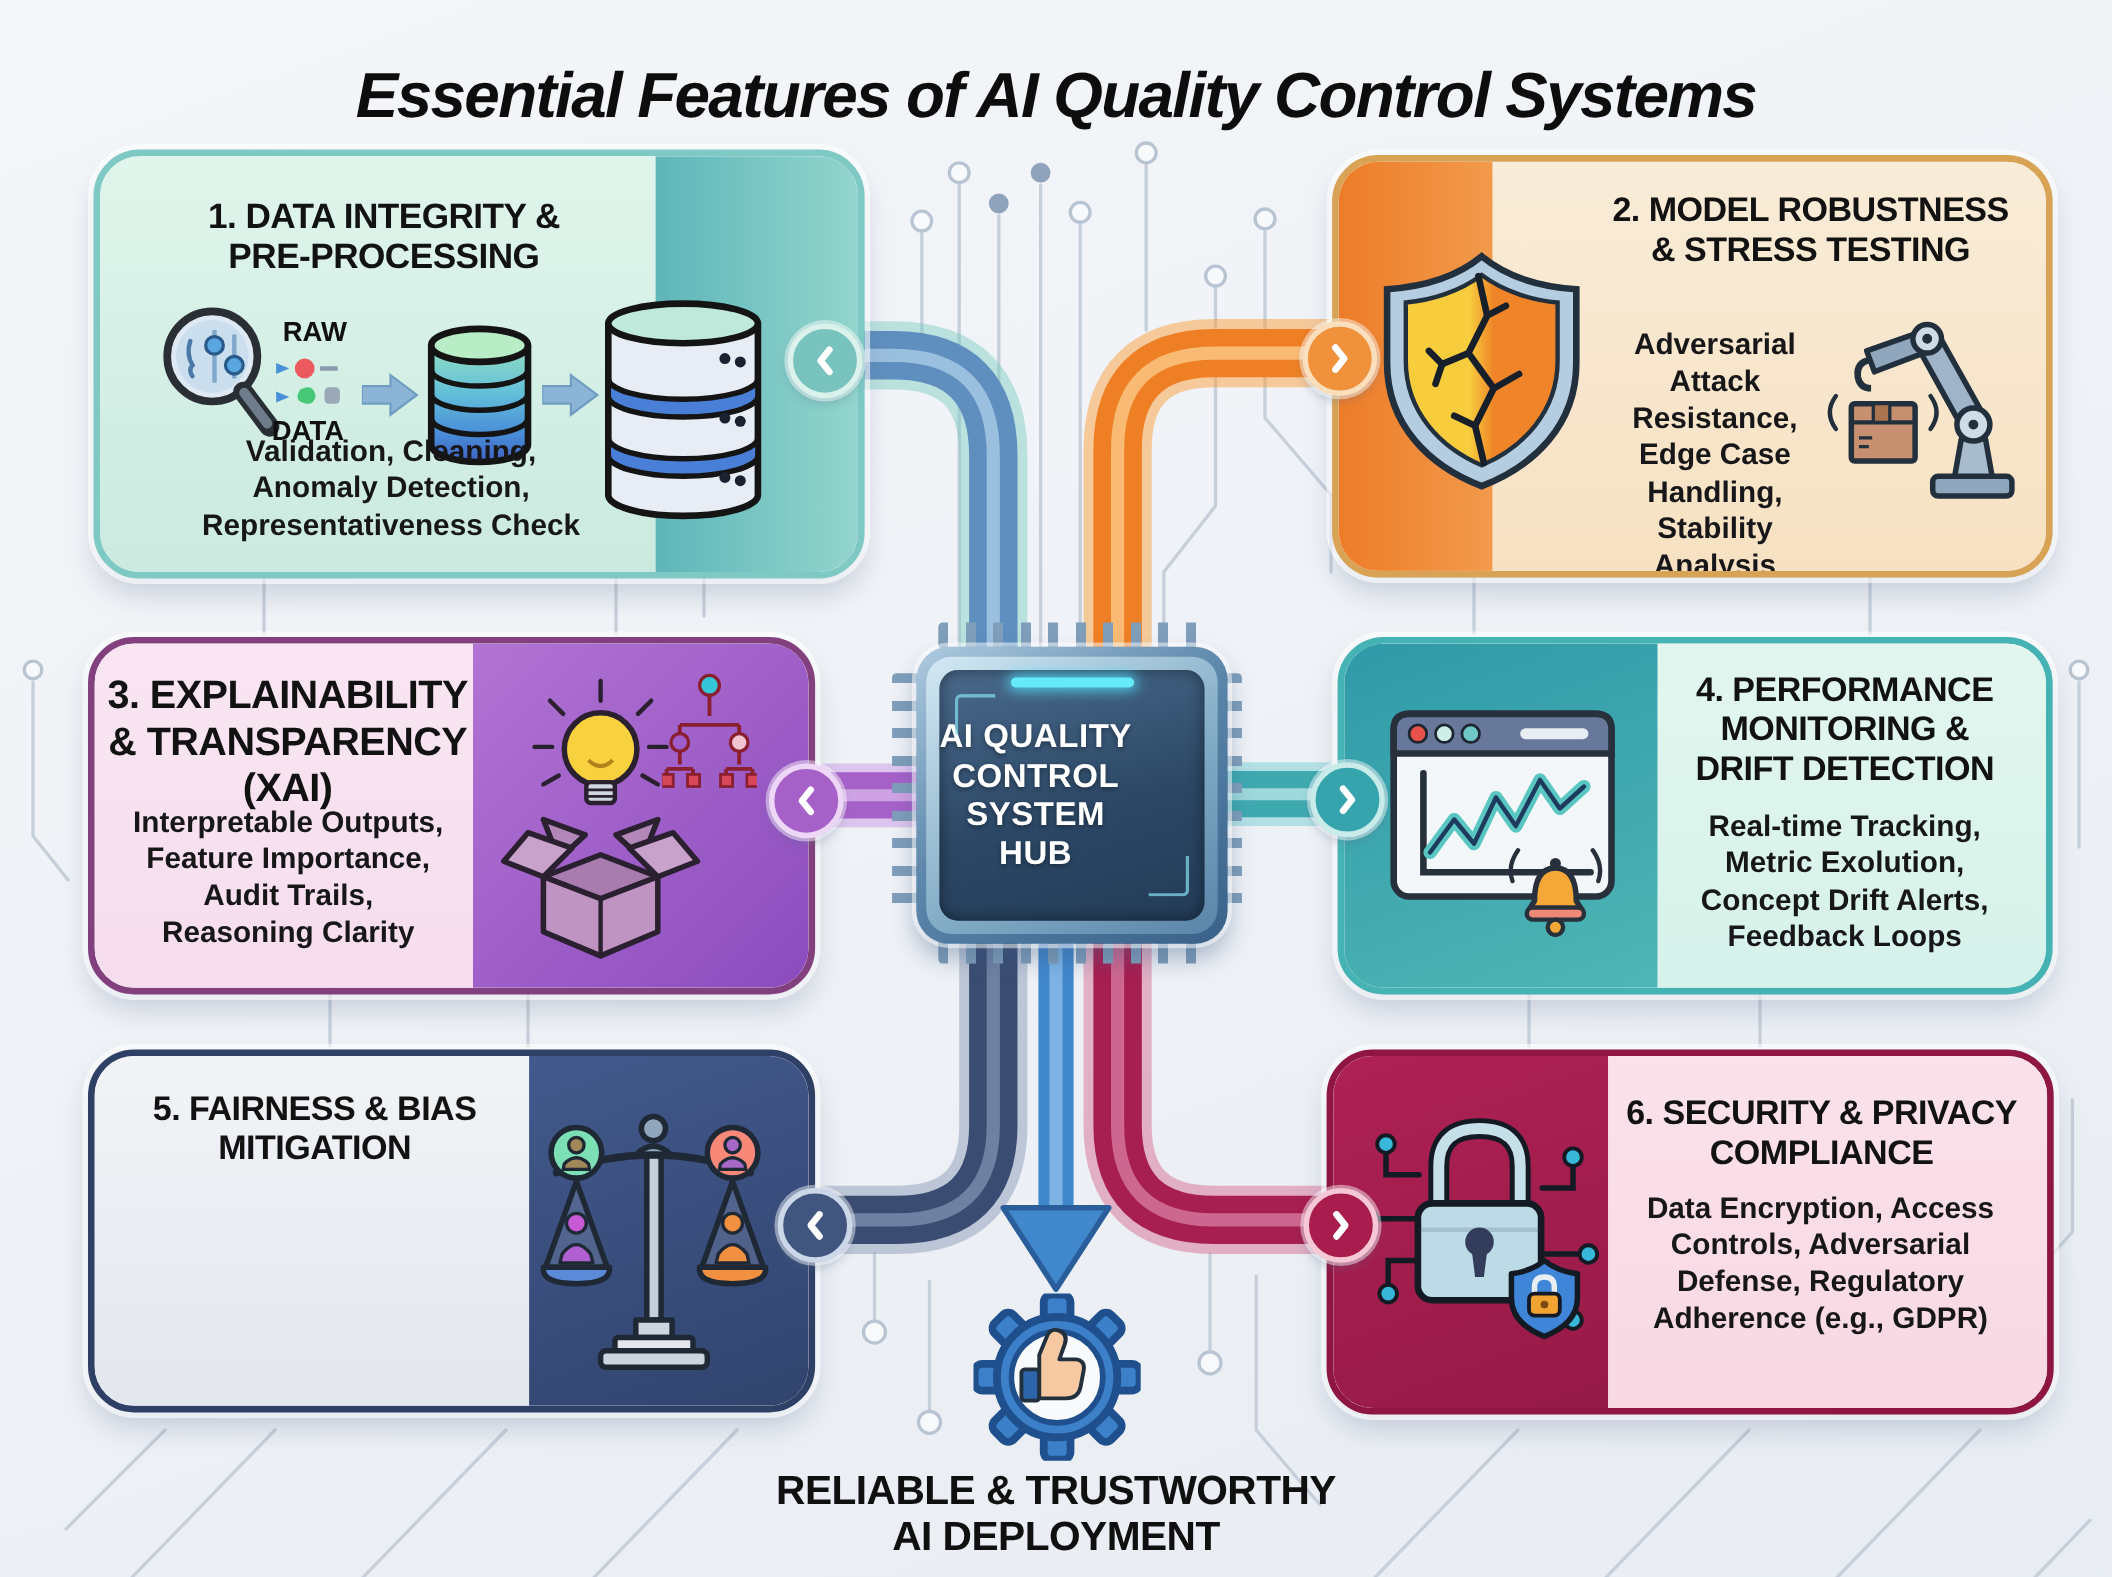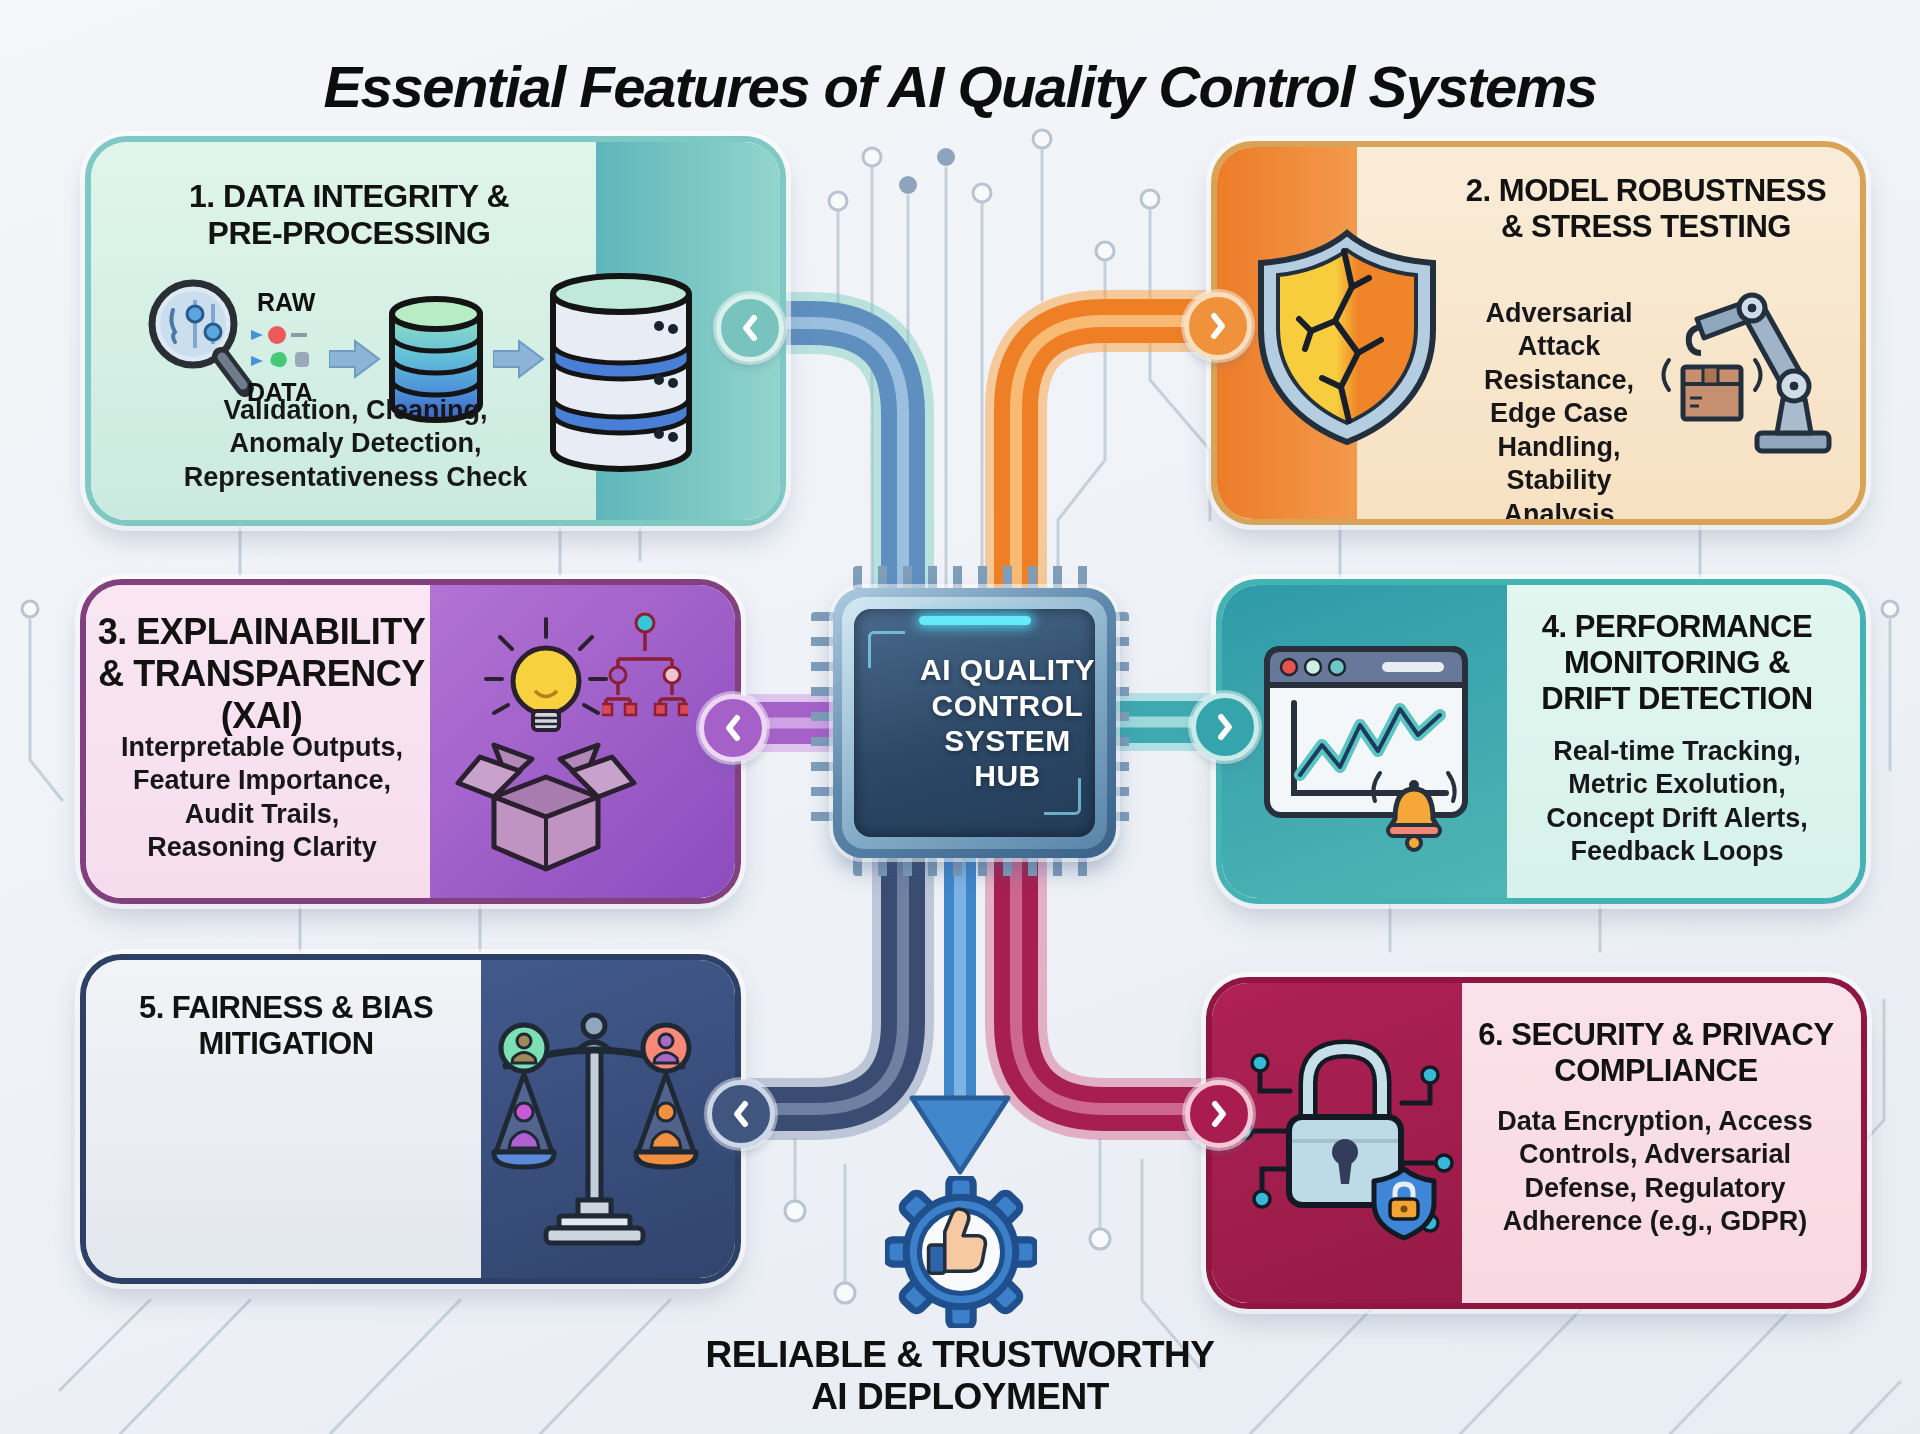--- a/index.html
+++ b/index.html
@@ -48,37 +48,37 @@
   #f4 .band-r{left:285px;right:0;background:linear-gradient(180deg,#e2f6ef,#d6f2ea);}
   #f4 .ftitle{left:286px;top:24px;width:338px;font-size:31px;}
   #f4 .fdesc{left:281px;top:150px;width:348px;font-size:27px;}
 
   #f5{left:80px;top:954px;width:649px;height:318px;border-color:#2e4066;}
   #f5 .band-l{left:0;width:395px;background:linear-gradient(180deg,#f1f3f6,#e3e7ee);}
   #f5 .band-r{left:395px;right:0;background:linear-gradient(160deg,#42598c,#31446e);}
   #f5 .ftitle{left:26px;top:30px;width:348px;font-size:31px;}
   #f5 .fdesc{left:6px;top:116px;width:386px;font-size:27px;}
 
-  #f6{left:1206px;top:954px;width:649px;height:320px;border-color:#8e1640;margin-top:23px;}
+  #f6{left:1206px;top:954px;width:649px;height:320px;border-color:#8e1640;}
   #f6 .band-l{left:0;width:250px;background:linear-gradient(160deg,#ae2154,#961a46);}
   #f6 .band-r{left:250px;right:0;background:linear-gradient(180deg,#fbe2ea,#f8d8e2);}
   #f6 .ftitle{left:260px;top:34px;width:368px;font-size:31px;}
   #f6 .fdesc{left:253px;top:122px;width:380px;font-size:27px;}
 
   
   .pins-h,.pins-v{position:absolute;z-index:3;border-radius:4px;}
   .pins-h{width:244px;height:24px;background:repeating-linear-gradient(90deg,#7f9eba 0 9px,transparent 9px 25px);}
   .pins-v{width:26px;height:222px;background:repeating-linear-gradient(180deg,#7f9eba 0 9px,transparent 9px 25px);}
   .hub{position:absolute;left:833px;top:588px;width:283px;height:270px;border-radius:30px;z-index:4;
     background:linear-gradient(145deg,#aecbe0,#5d87ab 45%,#39618a);
     box-shadow:0 0 0 4px rgba(255,255,255,.5),0 12px 22px rgba(60,90,130,.4);}
   .hub-bezel{position:absolute;inset:9px;border-radius:23px;background:linear-gradient(145deg,#d4e9f4,#7fa9c4 60%,#5b85a8);}
   .hub-panel{position:absolute;inset:21px;border-radius:17px;
     background:linear-gradient(165deg,#4a6a8c,#2c4866 55%,#233c58);
-    box-shadow:inset 0 0 14px rgba(0,0,0,.45);display:flex;align-items:center;justify-content:flex-end;}
+    box-shadow:inset 0 0 14px rgba(0,0,0,.45);display:flex;align-items:center;justify-content:flex-start;}
   .hub-glowbar{position:absolute;left:50%;top:7px;transform:translateX(-50%);width:112px;height:9px;border-radius:5px;
     background:#64eaf8;box-shadow:0 0 12px 3px rgba(80,220,245,.85);}
   .hub-cnr{position:absolute;width:34px;height:34px;opacity:.7;}
   .hub-cnr.tl{left:14px;top:22px;border-left:3px solid #86e2f2;border-top:3px solid #86e2f2;border-top-left-radius:6px;}
   .hub-cnr.br{right:14px;bottom:22px;border-right:3px solid #86e2f2;border-bottom:3px solid #86e2f2;border-bottom-right-radius:6px;}
   .hub-label{color:#fff;font-weight:800;font-size:30px;line-height:1.18;letter-spacing:.5px;
     text-align:center;white-space:pre-line;text-shadow:0 2px 5px rgba(0,0,0,.38);}
 
   
   .chev{position:absolute;width:58px;height:58px;border-radius:50%;z-index:5;

